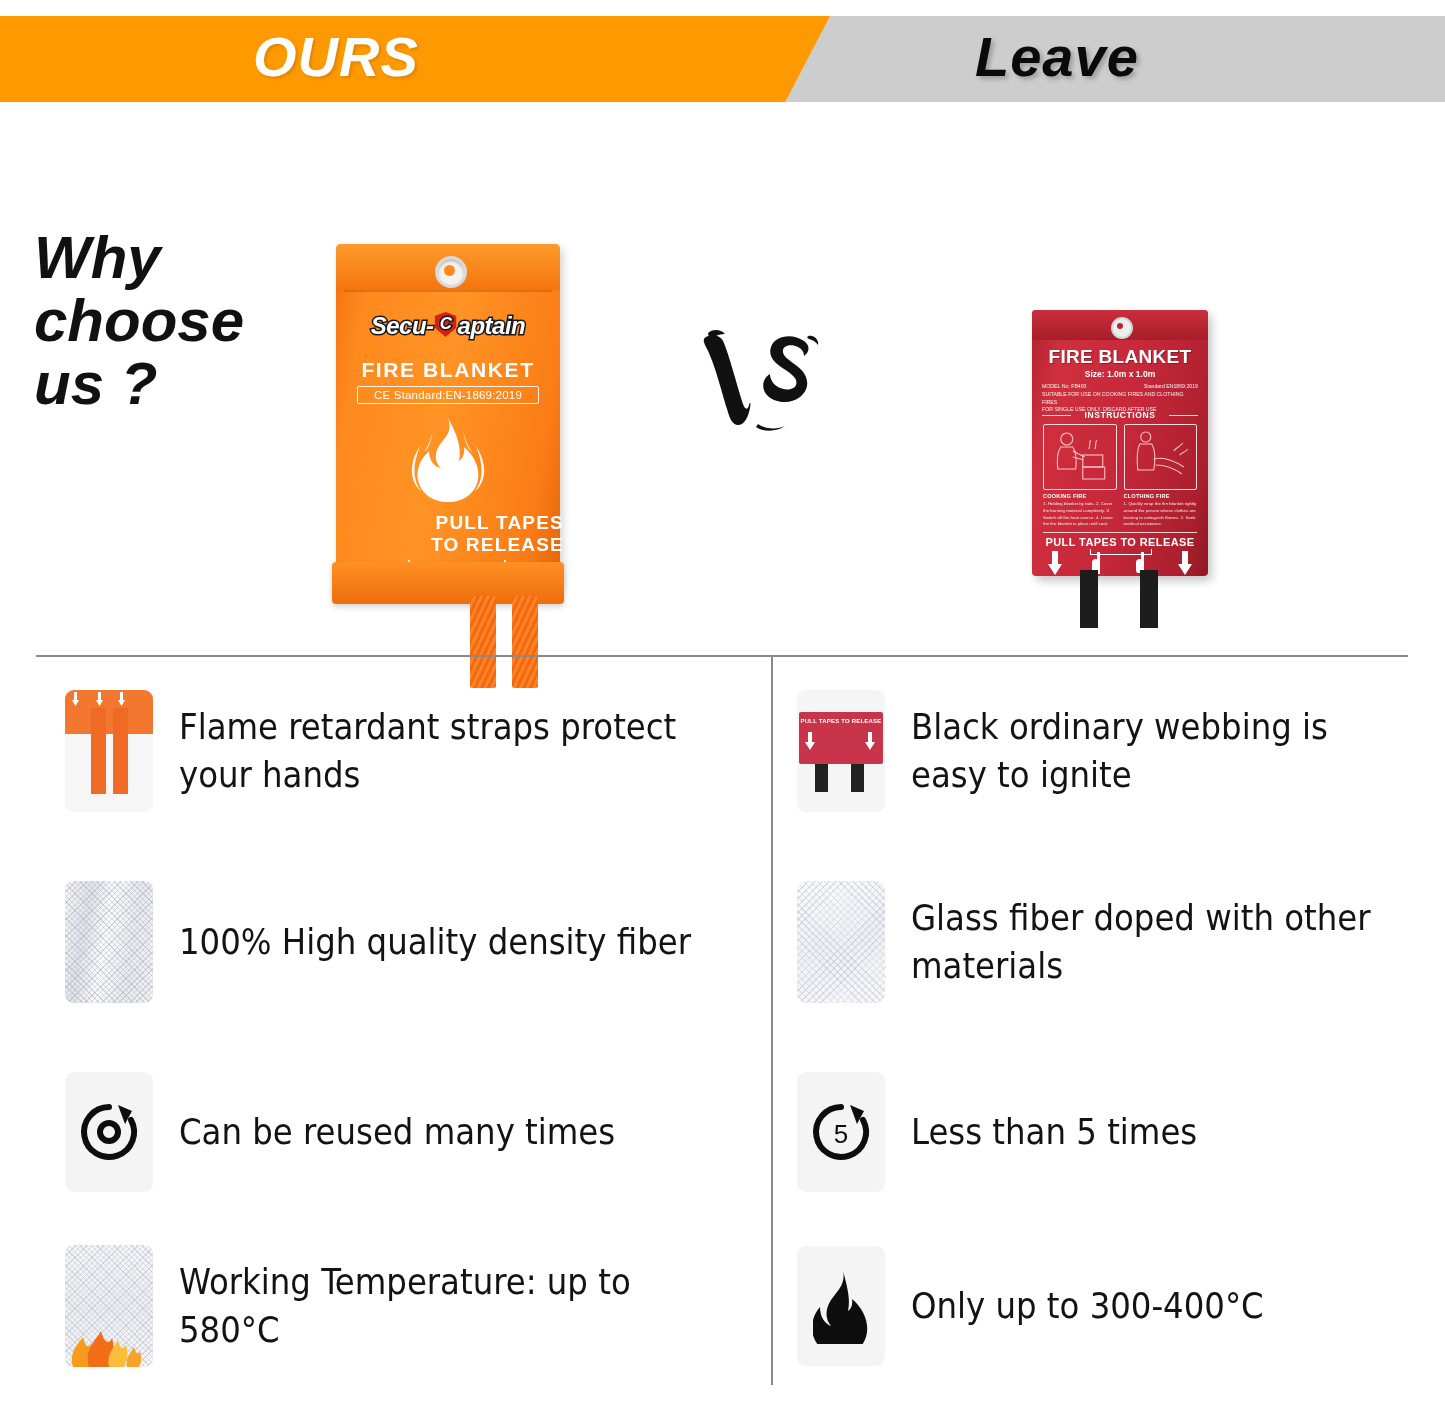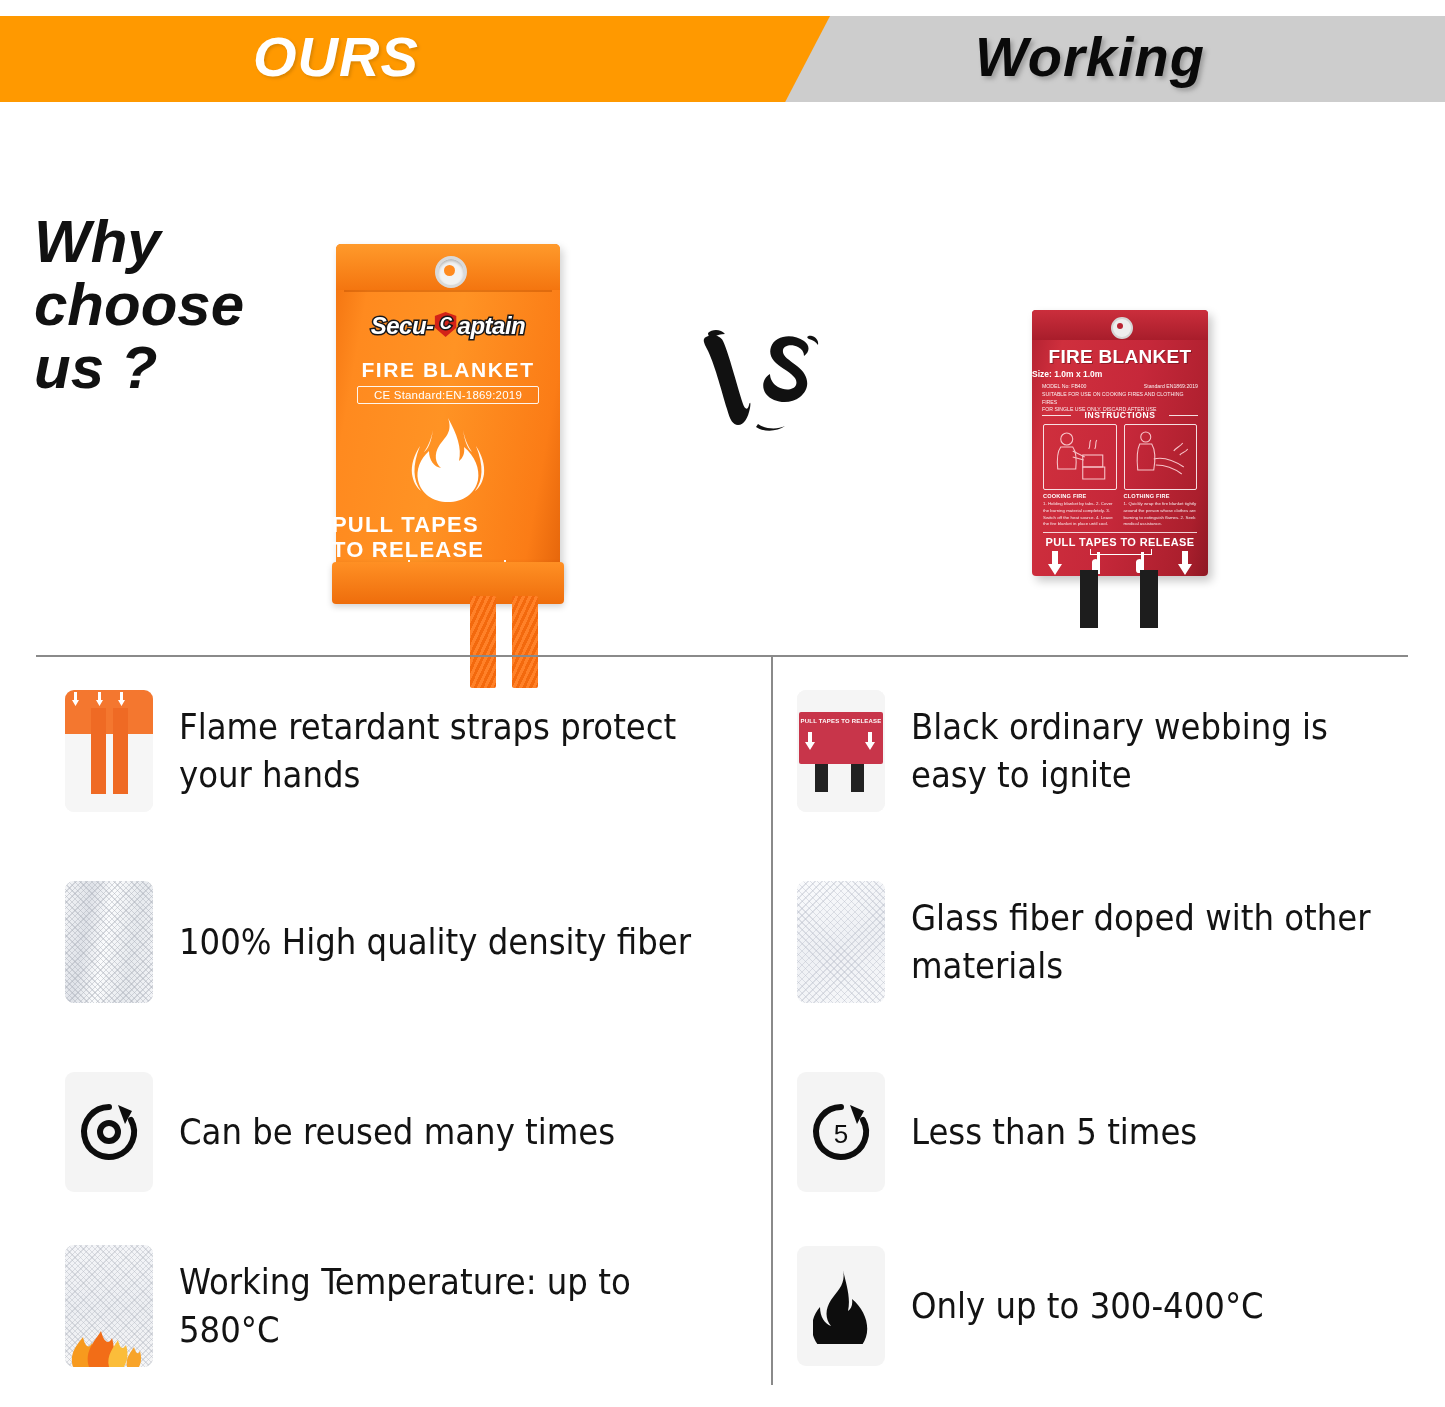--- a/index.html
+++ b/index.html
@@ -11,21 +11,21 @@
   .hdr-gray{position:absolute;inset:0;background:#cdcdcd;}
   .hdr-orange{position:absolute;left:0;top:0;width:830px;height:86px;background:#ff9900;
               clip-path:polygon(0 0,100% 0,94.6% 100%,0 100%);}
   .hdr-label{position:absolute;top:0;height:86px;line-height:82px;
              font-weight:bold;font-style:italic;font-size:56px;letter-spacing:1px;}
   .hdr-ours{left:253px;color:#ffffff;text-shadow:2px 2px 3px rgba(180,110,0,.45);}
   .hdr-others{left:975px;color:#0a0a0a;text-shadow:3px 3px 4px rgba(120,120,120,.55);}
 
   
   .hero{position:absolute;left:0;top:86px;width:1445px;height:560px;}
-  .why{position:absolute;left:34px;top:124px;width:290px;
+  .why{position:absolute;left:34px;top:140px;width:290px;
        font-size:60px;line-height:1.05;font-weight:bold;font-style:italic;color:#111;}
 
   .vs{position:absolute;left:700px;top:243px;width:122px;height:102px;}
 
   
   .pkg-o{position:absolute;left:332px;top:158px;width:232px;height:345px;}
   .pkg-o .body{position:absolute;left:4px;top:0;width:224px;height:345px;
       background:linear-gradient(100deg,#f2720f 0%,#ff8a1f 14%,#ff9324 48%,#fb7c16 86%,#e4640a 100%);
       border-radius:5px 5px 3px 3px;box-shadow:3px 4px 9px rgba(0,0,0,.18);}
   .pkg-o .toplip{position:absolute;left:4px;top:0;width:224px;height:46px;
@@ -44,22 +44,22 @@
       clip-path:polygon(50% 0,100% 16%,100% 62%,50% 100%,0 62%,0 16%);border-radius:2px;}
   .shield b{position:absolute;left:0;top:0;width:22px;height:25px;line-height:23px;text-align:center;
       color:#fff;font-size:17px;font-weight:bold;font-style:italic;}
 
   .fb-title{position:absolute;left:0;right:0;top:114px;text-align:center;color:#fff;
       font-weight:bold;font-size:21px;letter-spacing:1.6px;}
   .ce{position:absolute;left:50%;top:142px;transform:translateX(-50%);
       border:1px solid rgba(255,255,255,.92);border-radius:2px;padding:2px 16px;
       color:#fff;font-size:11.5px;letter-spacing:.2px;white-space:nowrap;}
   .flame-w{position:absolute;left:50%;top:172px;transform:translateX(-50%);}
-  .pull{position:absolute;left:0;right:0;top:268px;text-align:left;color:#fff;
-      font-weight:bold;font-size:22px;line-height:1.15;letter-spacing:1.2px;}
+  .pull{position:absolute;left:0;right:0;top:268px;text-align:right;color:#fff;
+      font-weight:bold;font-size:19px;line-height:1.15;letter-spacing:1.2px;}
   .bracket{position:absolute;left:76px;top:316px;width:94px;height:9px;
       border:2px solid #fff;border-top:none;}
   .arrow-row{position:absolute;left:22px;top:326px;width:188px;height:42px;
       display:flex;justify-content:space-between;align-items:center;}
   .dn-arrow{width:17px;height:30px;}
   .hand{width:26px;height:34px;}
   .bottom-band{position:absolute;left:0;top:318px;width:232px;height:42px;
       background:linear-gradient(180deg,#ff9024,#ee6d0c);border-radius:4px;box-shadow:0 3px 6px rgba(0,0,0,.17);}
   .strap{position:absolute;top:352px;width:26px;height:92px;border-radius:2px;
       background:repeating-linear-gradient(115deg,#f3690d 0 3px,#ff8128 3px 6px);}
@@ -72,21 +72,21 @@
       background:linear-gradient(103deg,#b02030 0%,#cf2f3d 16%,#c6283a 52%,#ab1f2d 88%,#8e1824 100%);
       border-radius:4px;box-shadow:4px 5px 10px rgba(0,0,0,.22);}
   .pkg-r .rlip{position:absolute;left:0;top:0;width:176px;height:30px;
       background:linear-gradient(180deg,#cb2e3c,#a81d2b);border-radius:4px 4px 0 0;}
   .rgrommet{position:absolute;left:50%;top:7px;margin-left:-9px;width:18px;height:18px;border-radius:50%;
       background:#eee;border:2px solid #d5d5d5;}
   .rgrommet i{position:absolute;left:4px;top:4px;width:6px;height:6px;border-radius:50%;background:#b82232;}
   .r-title{position:absolute;left:0;right:0;top:36px;text-align:center;color:#fff;
       font-weight:bold;font-size:19px;letter-spacing:.3px;
       text-shadow:1px 1px 0 rgba(0,0,0,.28);}
-  .r-size{position:absolute;left:0;right:0;top:59px;text-align:left;color:#fff;font-weight:bold;font-size:8.5px;}
+  .r-size{position:absolute;left:0;right:0;top:59px;text-align:center;color:#fff;font-weight:bold;font-size:8.5px;}
   .r-meta{position:absolute;left:10px;right:10px;top:73px;color:rgba(255,255,255,.93);font-size:5.2px;line-height:1.5;}
   .r-meta .two{display:flex;justify-content:space-between;}
   .r-instr{position:absolute;left:10px;right:10px;top:100px;display:flex;align-items:center;gap:14px;}
   .r-instr .ln{flex:1;height:1px;background:rgba(255,255,255,.85);}
   .r-instr span{color:#fff;font-weight:bold;font-size:8.5px;letter-spacing:.6px;}
   .r-panels{position:absolute;left:11px;right:11px;top:114px;display:flex;gap:7px;}
   .r-panel{flex:1;height:64px;border:1px solid rgba(255,255,255,.85);border-radius:2px;position:relative;overflow:hidden;}
   .r-caps{position:absolute;left:11px;right:11px;top:183px;display:flex;gap:7px;}
   .r-caps>div{flex:1;}
   .r-caps h5{margin:0 0 2px 0;color:#fff;font-size:5.6px;font-weight:bold;letter-spacing:.2px;}
@@ -143,21 +143,21 @@
         linear-gradient(180deg,#f4f5f8 0%,#eceef2 52%,#f6f6f7 100%);}
   .tex-fire .fl{position:absolute;bottom:0;left:0;width:88px;height:58px;}
 </style>
 </head>
 <body>
 
 <div class="header">
   <div class="hdr-gray"></div>
   <div class="hdr-orange"></div>
   <div class="hdr-label hdr-ours">OURS</div>
-  <div class="hdr-label hdr-others">Working</div>
+  <div class="hdr-label hdr-others">Leave</div>
 </div>
 
 <div class="hero">
 
   <div class="why">Why choose us ?</div>
 
   <div class="pkg-o">
     <div class="body"></div>
     <div class="toplip"></div>
     <div class="seam"></div>

